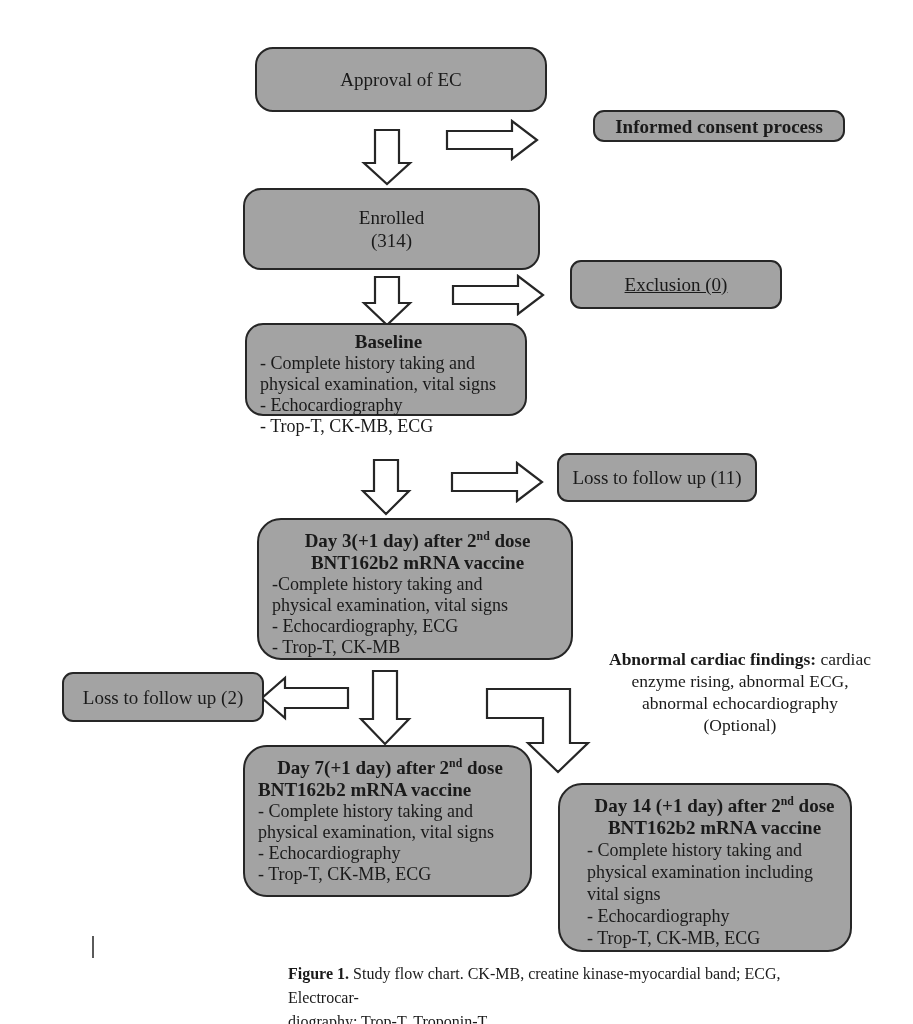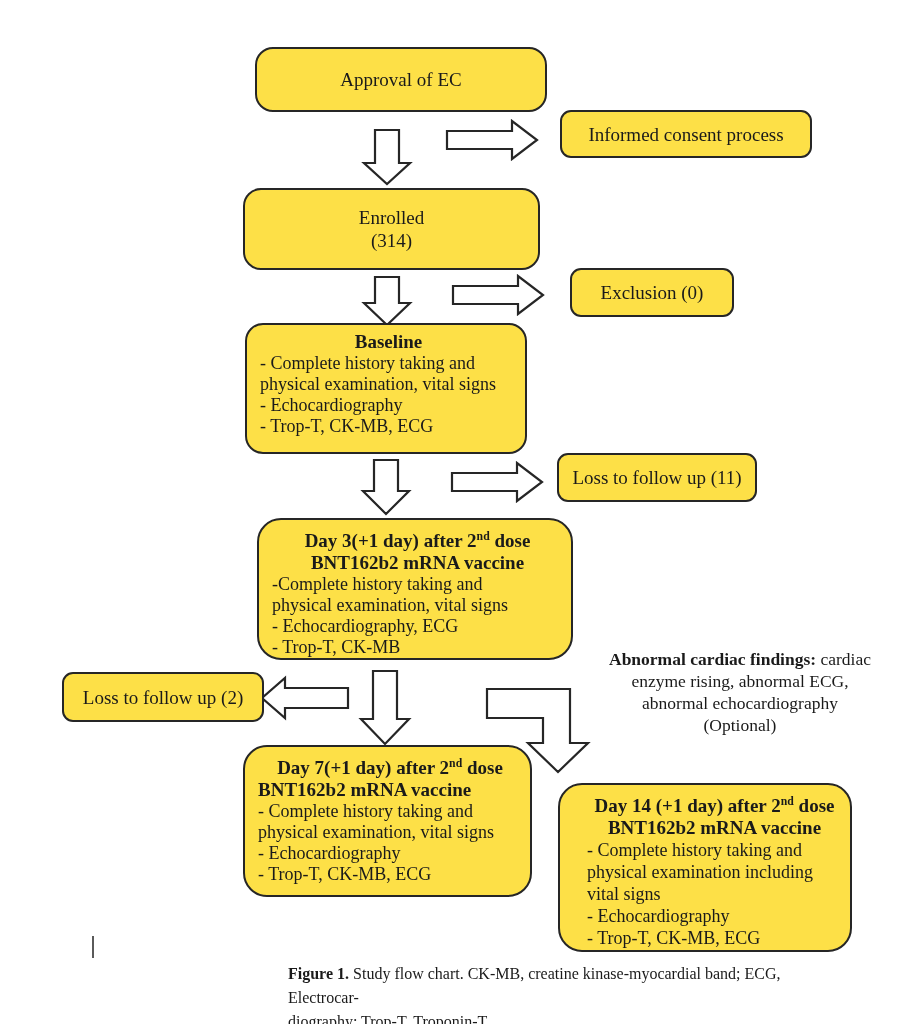--- a/index.html
+++ b/index.html
@@ -20,21 +20,21 @@
   .arrow-layer polygon {
     fill: #ffffff;
     stroke: #262626;
     stroke-width: 2.2;
     stroke-linejoin: miter;
   }
   .node {
     position: absolute;
     box-sizing: border-box;
     border: 2px solid #262626;
-    background: #fde047;
+    background: #a3a3a3;
   }
   .r-sm { border-radius: 11px; }
   .r-md { border-radius: 18px; }
   .r-lg { border-radius: 24px; }
   .flexc {
     display: flex;
     flex-direction: column;
     align-items: center;
     justify-content: center;
     text-align: center;
@@ -79,34 +79,34 @@
     <polygon points="452,473 517,473 517,463 542,482 517,501 517,491 452,491"></polygon>
     <polygon points="373,671 397,671 397,719 409,719 385,744 361,719 373,719"></polygon>
     <polygon points="348,688 285,688 285,678 262,698 285,718 285,708 348,708"></polygon>
     <polygon points="487,689 570,689 570,743 588,743 558,772 528,743 543,743 543,718 487,718"></polygon>
   </svg>
 
   <div class="node r-md flexc" style="left:255px; top:47px; width:292px; height:65px;">
     <div class="label">Approval of EC</div>
   </div>
 
-  <div class="node r-sm flexc" style="left:560px; top:110px; width:252px; height:48px;">
+  <div class="node r-sm flexc" style="left:593px; top:110px; width:252px; height:32px;font-weight:bold;">
     <div class="label">Informed consent process</div>
   </div>
 
   <div class="node r-md flexc" style="left:243px; top:188px; width:297px; height:82px;">
     <div class="label">Enrolled</div>
     <div class="label">(314)</div>
   </div>
 
-  <div class="node r-sm flexc" style="left:570px; top:268px; width:164px; height:49px;">
+  <div class="node r-sm flexc" style="left:570px; top:260px; width:212px; height:49px;text-decoration:underline;">
     <div class="label">Exclusion (0)</div>
   </div>
 
-  <div class="node r-md pad-box" style="left:245px; top:323px; width:282px; height:131px;font-family:Liberation Serif, serif;">
+  <div class="node r-md pad-box" style="left:245px; top:323px; width:282px; height:93px;font-family:Liberation Serif, serif;">
     <div class="node-title">Baseline</div>
     <div class="item">- Complete history taking and</div>
     <div class="item">physical examination, vital signs</div>
     <div class="item">- Echocardiography</div>
     <div class="item">- Trop-T, CK-MB, ECG</div>
   </div>
 
   <div class="node r-sm flexc" style="left:557px; top:453px; width:200px; height:49px;">
     <div class="label">Loss to follow up (11)</div>
   </div>

